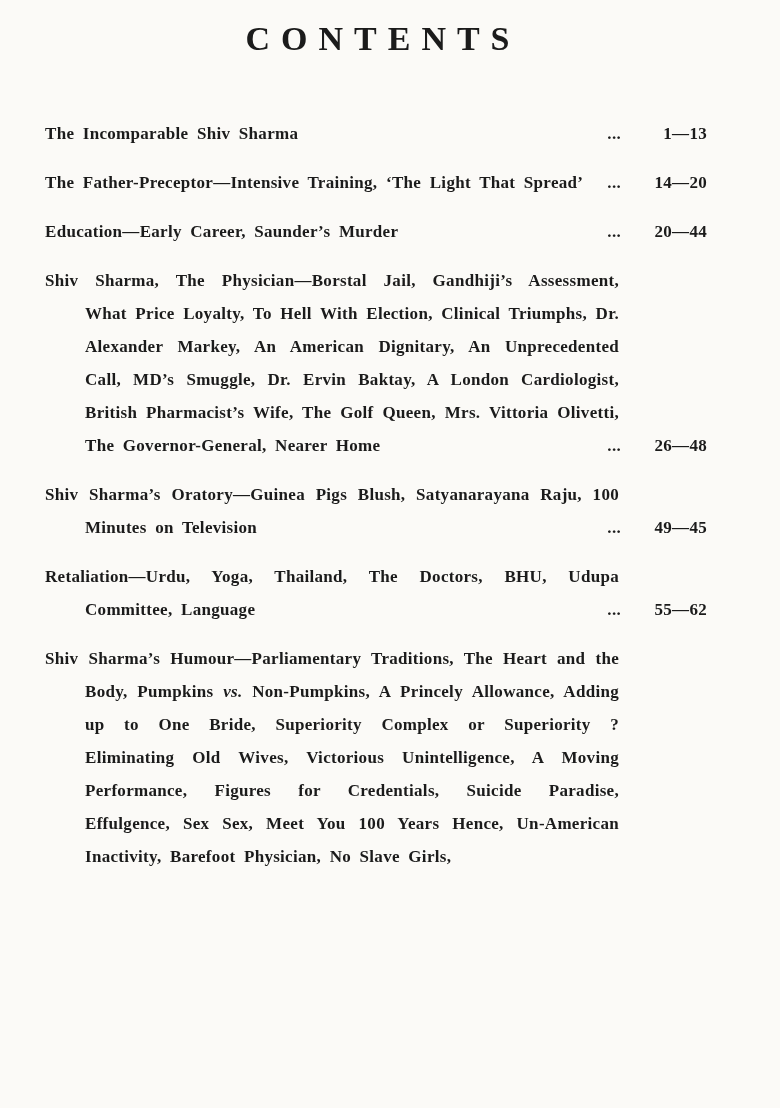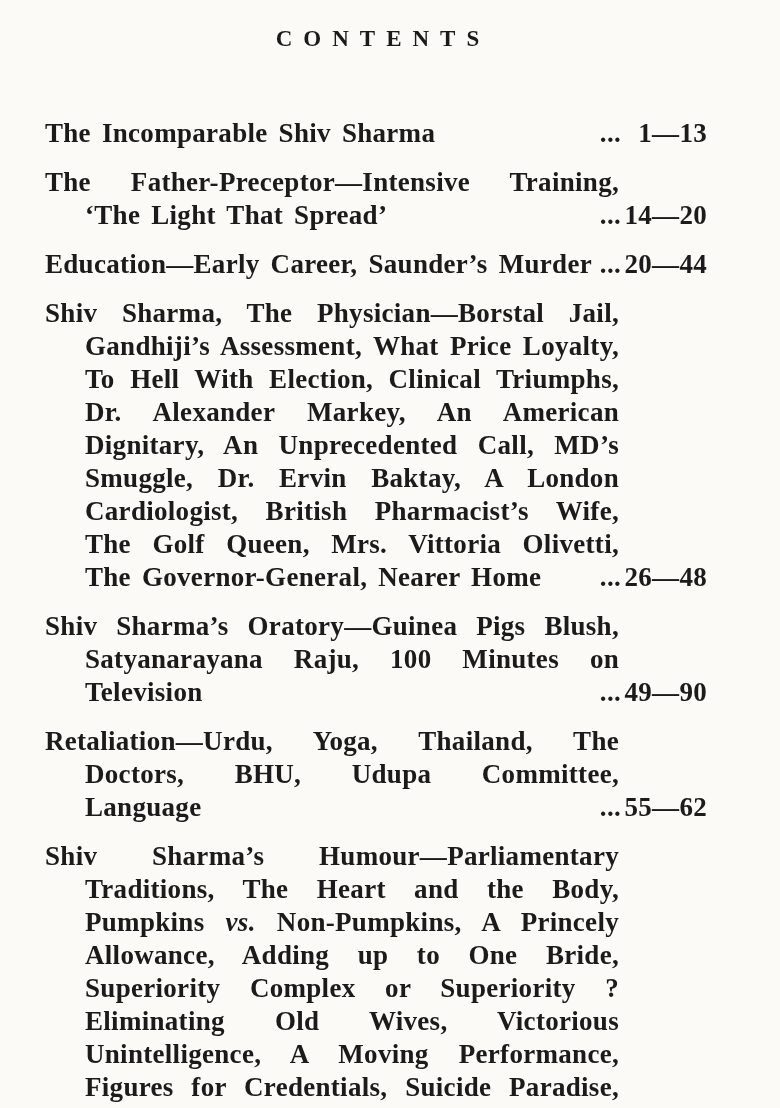--- a/index.html
+++ b/index.html
@@ -13,31 +13,31 @@
     font-weight: 700;
   }
   .page {
     box-sizing: border-box;
     width: 780px;
     height: 1108px;
     padding: 14px 73px 0 45px;
     position: relative;
   }
   .title {
-    font-size: 23px;
+    font-size: 34px;
     line-height: 33px;
     letter-spacing: 11px;
     text-align: center;
     margin: 8px 0 62px 14px;
     font-weight: 700;
   }
   .toc { }
   .entry {
     position: relative;
-    font-size: 27px;
+    font-size: 17px;
     line-height: 33px;
     text-align: justify;
     word-spacing: 4px;
     letter-spacing: 0.3px;
     margin-bottom: 16px;
   }
   .entry-heading {
     text-align: left;
   }
   .entry-body {
@@ -102,21 +102,21 @@
       </div>
       <span class="dots">...</span>
       <span class="pages">26—48</span>
     </div>
 
     <div class="entry">
       <div class="entry-body hang">
         <span>Shiv Sharma’s Oratory—Guinea Pigs Blush, Satyanarayana Raju, 100 Minutes on Television</span>
       </div>
       <span class="dots">...</span>
-      <span class="pages">49—90</span>
+      <span class="pages">49—45</span>
     </div>
 
     <div class="entry">
       <div class="entry-body hang">
         <span>Retaliation—Urdu, Yoga, Thailand, The Doctors, BHU, Udupa Committee, Language</span>
       </div>
       <span class="dots">...</span>
       <span class="pages">55—62</span>
     </div>
 

